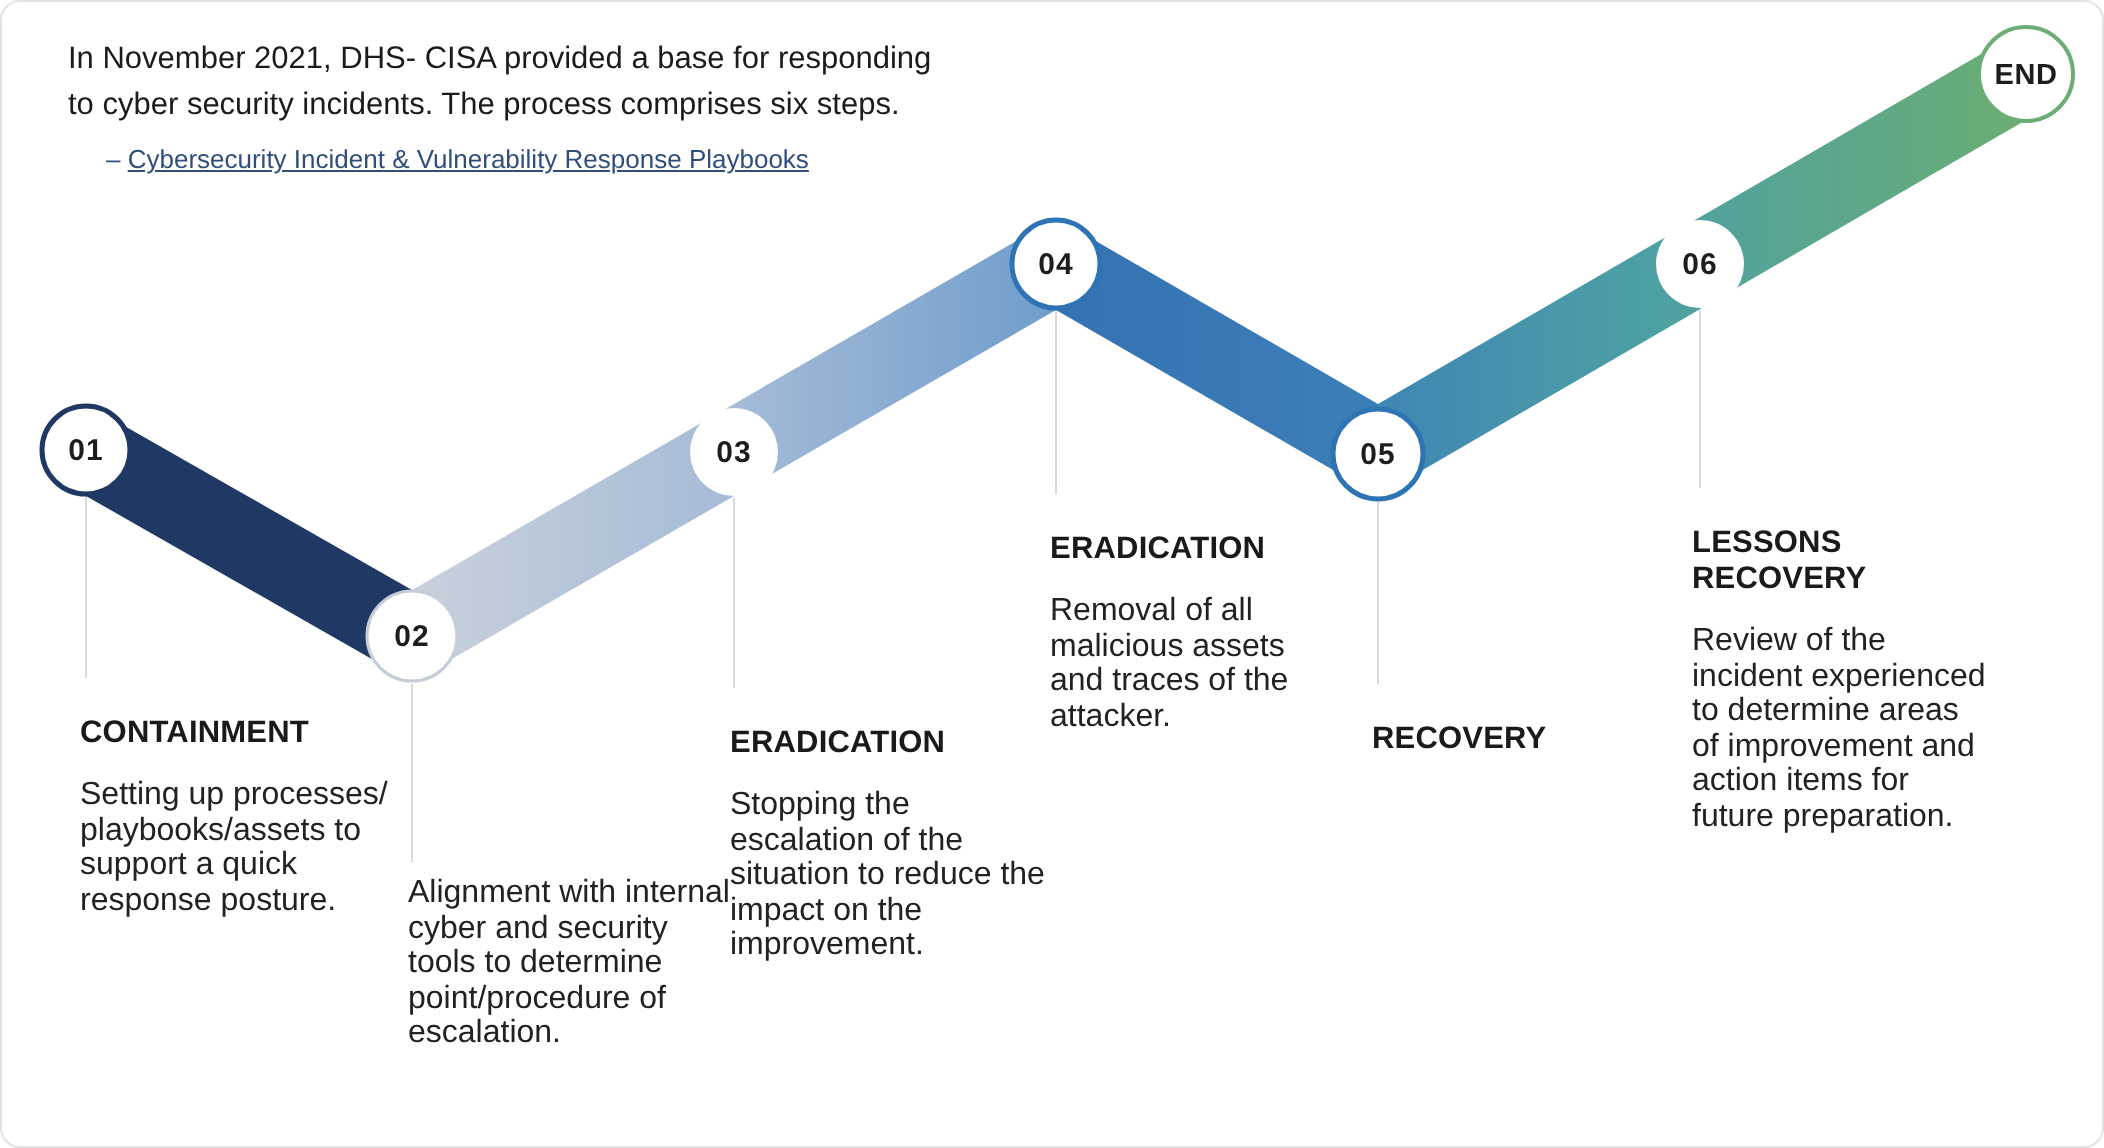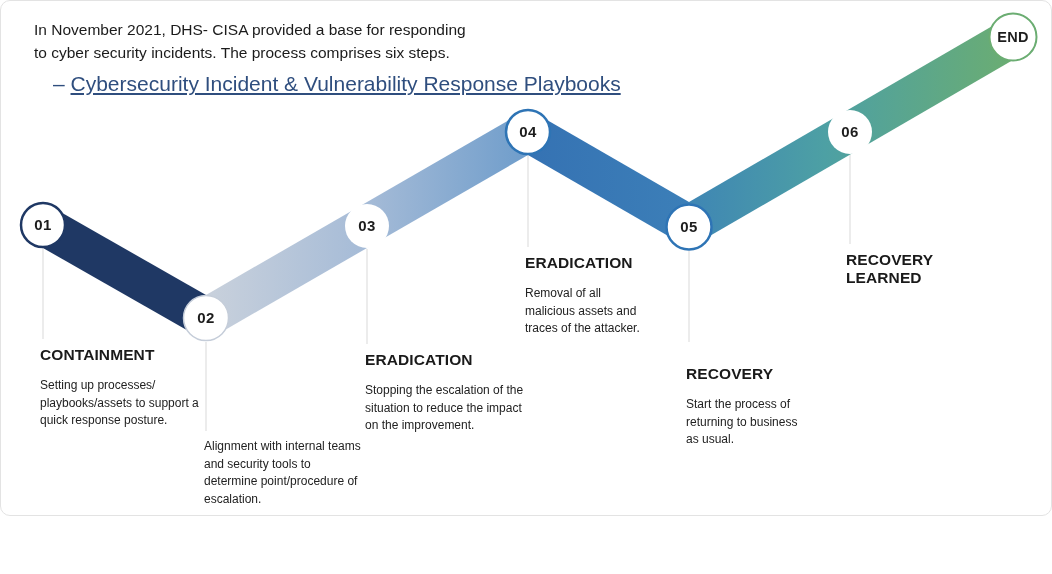--- a/index.html
+++ b/index.html
@@ -1,53 +1,53 @@
 <!DOCTYPE html>
 <html><head>
 <meta charset="utf-8">
 <style>
   html,body{margin:0;padding:0;background:#fff;}
   .canvas{
     position:relative;
-    width:1052px;height:516px;
+    width:1052px;height:574px;
     box-sizing:border-box;
     background:#ffffff;
     border:1px solid #e3e3e3;
     border-radius:10px;
     overflow:hidden;
     font-family:"Liberation Sans","DejaVu Sans",sans-serif;
     color:#1c1c1c;
   }
   .intro{
     position:absolute;left:33px;top:17px;width:444px;
     font-size:15.5px;line-height:23px;color:#1b1b1b;
   }
   .source-line{
     position:absolute;left:52px;top:71px;
-    font-size:21px;color:#2f4e7e;
+    font-size:13px;color:#2f4e7e;
   }
   .source-line a{
     color:#2f4e7e;text-decoration:underline;cursor:pointer;
   }
   svg{position:absolute;left:0;top:0;}
   .node-number{
     font-family:"Liberation Sans","DejaVu Sans",sans-serif;
     font-weight:bold;font-size:15px;fill:#1d1d1d;letter-spacing:0.5px;
   }
   .end-number{
     font-family:"Liberation Sans","DejaVu Sans",sans-serif;
     font-weight:bold;font-size:14.5px;fill:#1d1d1d;letter-spacing:0.3px;
   }
   .step-label{position:absolute;}
   .step-label h3{
-    margin:4px 0 13px 0;
+    margin:16px 0 13px 0;
     font-size:15.5px;font-weight:bold;color:#1a1a1a;letter-spacing:0.1px;
   }
   .step-label p{
-    margin:0;font-size:12px;line-height:17.5px;color:#222;
+    margin:0;font-size:16px;line-height:17.5px;color:#222;
     overflow-wrap:break-word;
   }
 </style>
 </head>
 <body>
 
 <div class="canvas">
 
   <div class="intro">In November 2021, DHS- CISA provided a base for responding to cyber security incidents. The process comprises six steps.</div>
 
@@ -99,35 +99,35 @@
     <text class="node-number" x="849" y="136" text-anchor="middle">06</text>
     <text class="end-number" x="1012" y="41" text-anchor="middle">END</text>
   </svg>
 
   <div class="step-label" style="left:39px;top:341px;width:160px;">
     <h3>CONTAINMENT</h3>
     <p>Setting up processes/ playbooks/assets to support a quick response posture.</p>
   </div>
 
   <div class="step-label" style="left:203px;top:437px;width:162px;">
-    <p>Alignment with internal teams and security tools to determine point/procedure of escalation.</p>
+    <p>Alignment with internal cyber and security tools to determine point/procedure of escalation.</p>
   </div>
 
   <div class="step-label" style="left:364px;top:346px;width:166px;">
     <h3>ERADICATION</h3>
     <p>Stopping the escalation of the situation to reduce the impact on the improvement.</p>
   </div>
 
   <div class="step-label" style="left:524px;top:249px;width:126px;">
     <h3>ERADICATION</h3>
     <p>Removal of all malicious assets and traces of the attacker.</p>
   </div>
 
-  <div class="step-label" style="left:685px;top:360px;width:126px;">
+  <div class="step-label" style="left:685px;top:344px;width:126px;">
     <h3>RECOVERY</h3>
-    <p>Start the process of returning to business as usual.</p>
   </div>
 
   <div class="step-label" style="left:845px;top:246px;width:148px;">
-    <h3>RECOVERY LEARNED</h3>
+    <h3>LESSONS RECOVERY</h3>
+    <p>Review of the incident experienced to determine areas of improvement and action items for future preparation.</p>
   </div>
 
 </div>
 
 </body></html>

